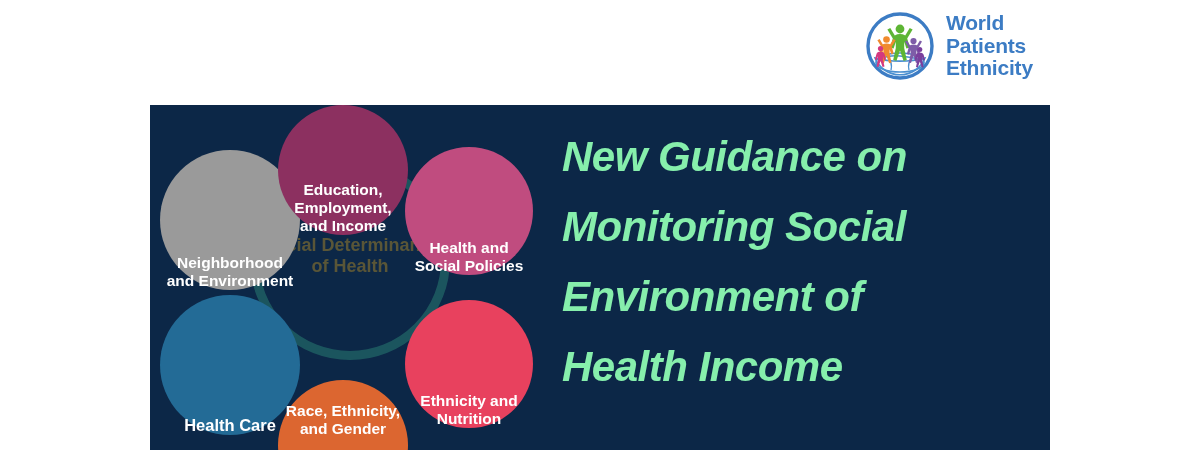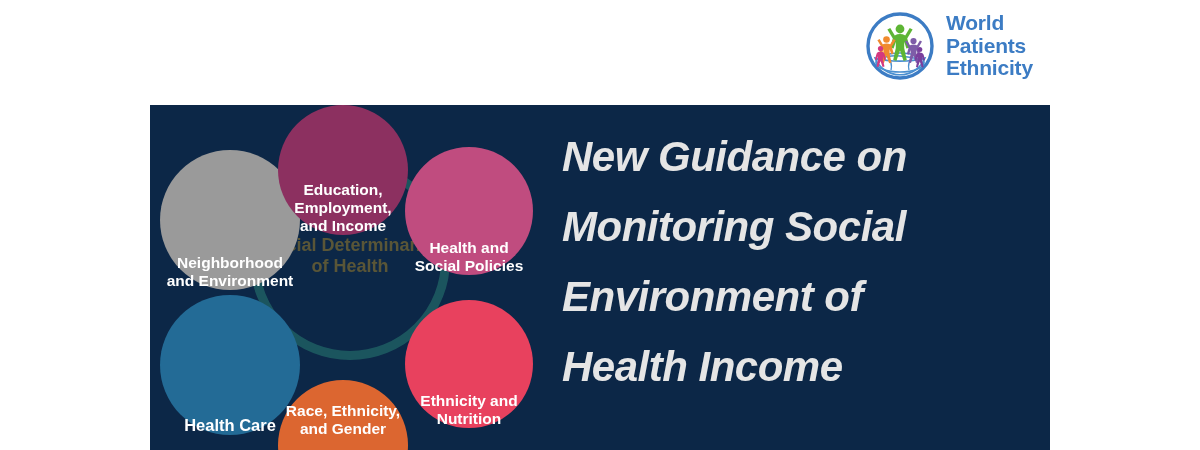--- a/index.html
+++ b/index.html
@@ -58,21 +58,21 @@
   .b-education   {left:128px;top:0px;   width:130px;height:130px; background:#8C3060; font-size:15.5px;}
   .b-policies    {left:255px;top:42px;  width:128px;height:128px; background:#C04C7F; font-size:15.5px;}
   .b-wellness    {left:255px;top:195px; width:128px;height:128px; background:#E8415E; font-size:15.5px;}
   .b-healthcare  {left:10px; top:190px; width:140px;height:140px; background:#236B96; font-size:16.5px;}
   .b-race        {left:128px;top:275px; width:130px;height:130px; background:#DC6630; font-size:15.5px;
                   align-items:flex-start;padding-top:22px;}
 
   
   .headline{
     position:absolute;left:412px;top:17px;width:480px;
-    color:#e5e5e5;
+    color:#86efac;
     font-weight:bold;font-style:italic;
     font-size:42px;line-height:70px;
     letter-spacing:-0.5px;
   }
   .headline div{white-space:nowrap;}
 </style>
 </head>
 <body>
 
 <div id="stage">

